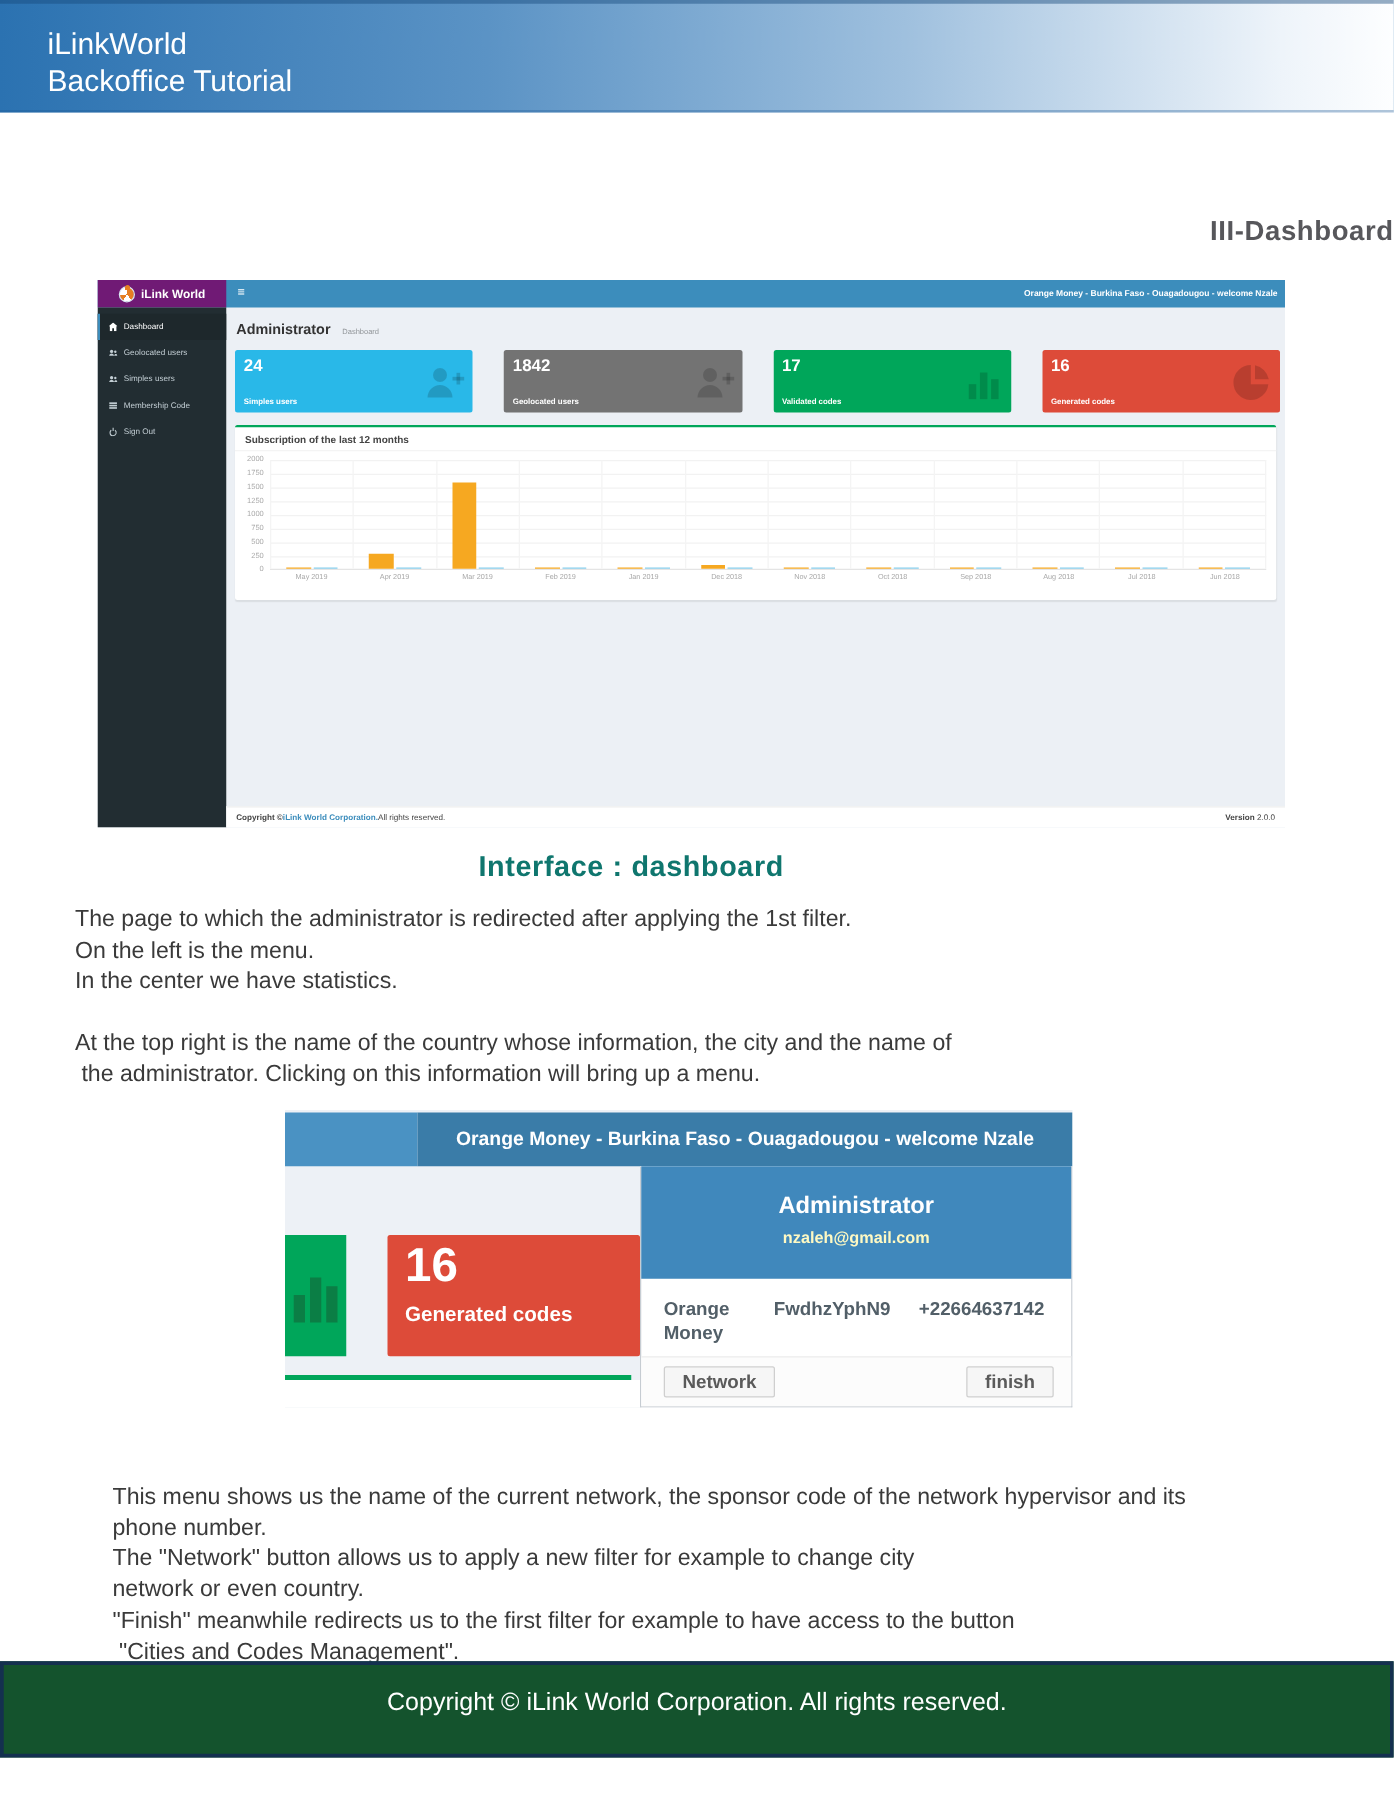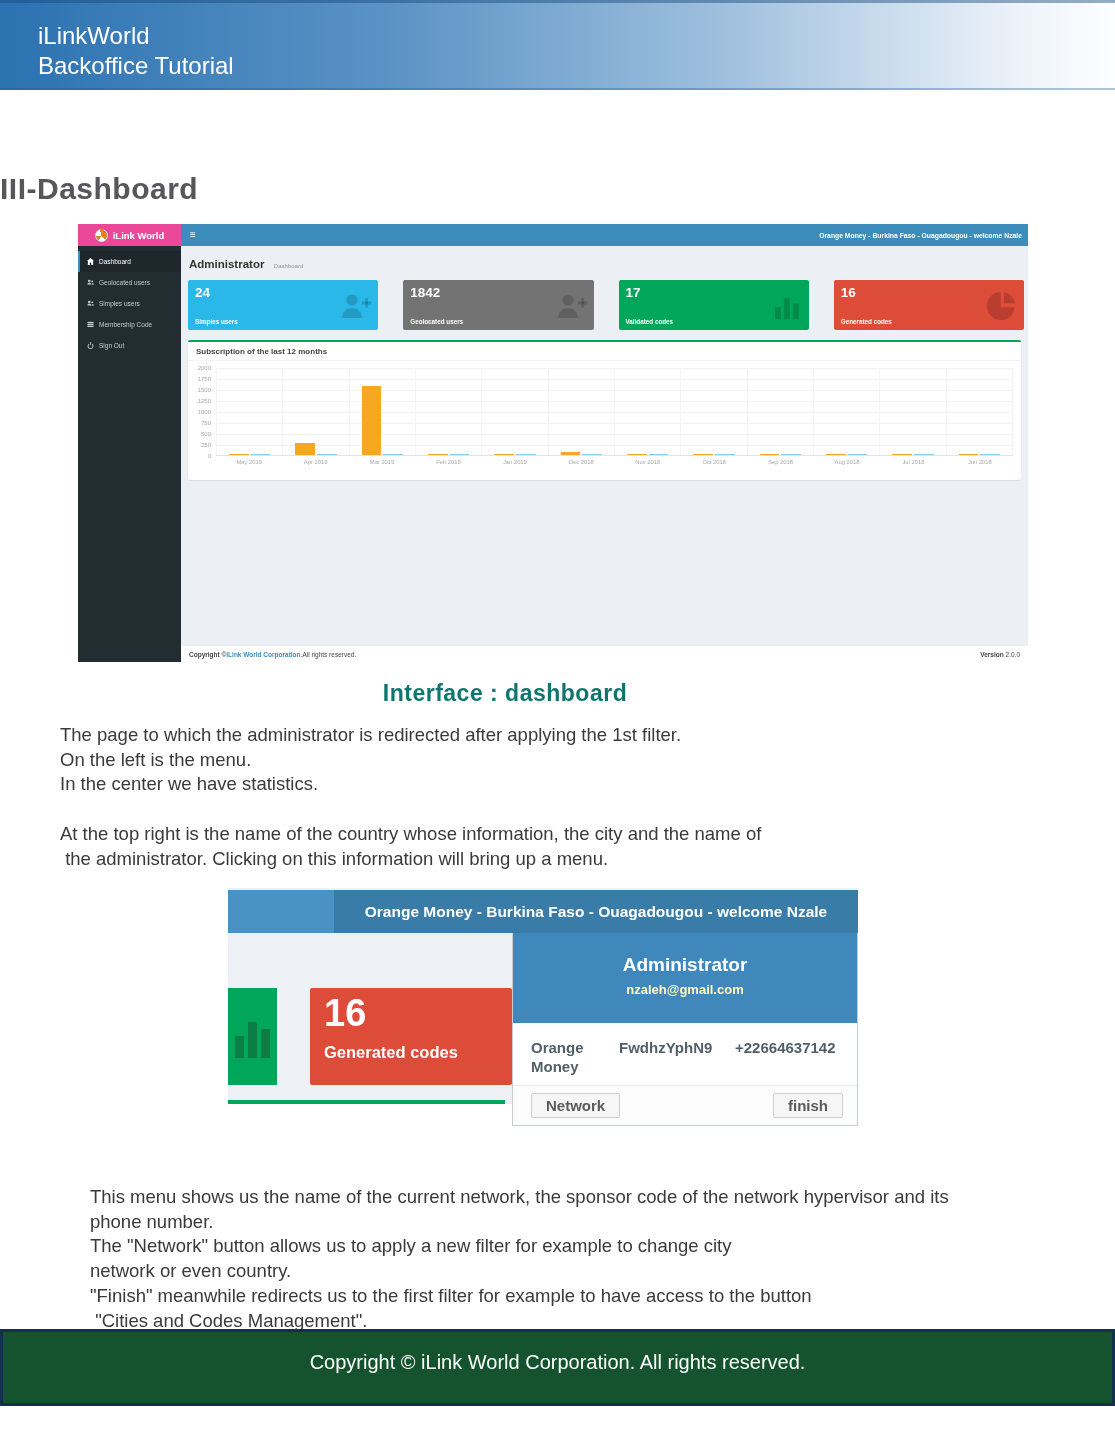--- a/index.html
+++ b/index.html
@@ -13,40 +13,40 @@
     position:absolute; left:0; top:0; width:1115px; height:90px;
     background:linear-gradient(to right,#2b72b1 0%, #5b93c5 35%, #9fc0de 65%, #eef4fa 92%, #fdfeff 100%);
     border-top:3px solid rgba(23,74,124,.45);
     border-bottom:2px solid rgba(30,90,150,.35);
     padding:18px 0 0 38px; color:#fff;
   }
   .doc-header .l1 { font-size:24px; line-height:30px; font-weight:400; }
   .doc-header .l2 { font-size:24px; line-height:30px; font-weight:400; }
   .doc-title {
     position:absolute; left:0; top:172px; width:100%;
-    text-align:left; font-size:30px; font-weight:bold; color:#57575b; letter-spacing:.5px;
+    text-align:right; font-size:22px; font-weight:bold; color:#57575b; letter-spacing:.5px;
   }
   .doc-subtitle {
     position:absolute; left:0; top:680px; width:1010px;
     text-align:center; font-size:23px; font-weight:bold; color:#0f766e; letter-spacing:.5px;
   }
   .para { position:absolute; font-size:18.5px; line-height:24.7px; color:#3a3a3a; }
   .para div { min-height:24.7px; white-space:pre; }
   .para1 { left:60px; top:723px; }
   .para2 { left:90px; top:1141px;margin-top:44px; }
   .doc-footer {
     position:absolute; left:0; top:1329px; width:1115px; height:77px;
     background:#14532d; border:3px solid #14304f;
     color:#fff; text-align:center; font-size:20px; padding-top:19px;
   }
 
   
   .shot1 { position:absolute; left:78px; top:224px; width:950px; height:438px; background:#ecf0f5; overflow:hidden; }
   .s1-nav { position:absolute; left:0; top:0; width:100%; height:22px; background:#3c8dbc; display:flex; align-items:center; }
-  .s1-logo { width:103px; height:22px; background:#ec4899; display:flex; align-items:center; justify-content:center; gap:5px; color:#fff; font-weight:bold; font-size:9.5px; flex:none; }
+  .s1-logo { width:103px; height:22px; background:#701a75; display:flex; align-items:center; justify-content:center; gap:5px; color:#fff; font-weight:bold; font-size:9.5px; flex:none; }
   .logo-circle { width:13px; height:13px; border-radius:50%; background:conic-gradient(#e67e22 0 140deg, #fff 140deg 210deg, #e67e22 210deg 260deg, #fff 260deg 360deg); border:1px solid #d9e6f2; position:relative; }
   .logo-circle::after { content:""; position:absolute; left:4px; top:-2px; width:4px; height:4px; background:#e67e22; border-radius:50% 50% 50% 0; }
   .s1-burger { color:#fff; font-size:10px; margin-left:9px; line-height:1; cursor:default; }
   .s1-userinfo { margin-left:auto; padding-right:6px; color:#fff; font-size:6.8px; font-weight:bold; }
   .s1-sidebar { position:absolute; left:0; top:22px; width:103px; bottom:0; background:#222d32; padding-top:5px; }
   .sb-item { height:21px; display:flex; align-items:center; gap:5px; padding-left:9px; color:#c3ced4; font-size:6.5px; }
   .sb-item.active { background:#1e282c; color:#fff; border-left:2px solid #3c8dbc; padding-left:7px; }
   .sb-item svg { width:7px; height:7px; fill:currentColor; flex:none; }
   .s1-content { position:absolute; left:103px; top:22px; right:0; bottom:17px; padding:6px 4px 0 7px; }
   .s1-heading { margin:2px 0 8px 1px; }

